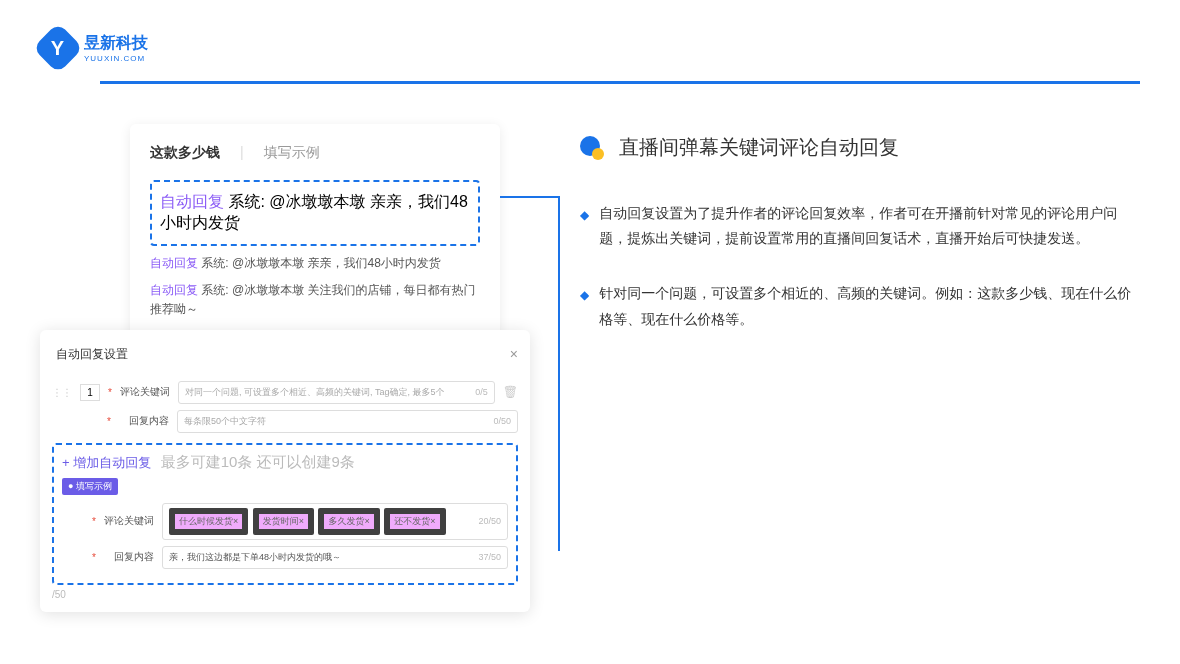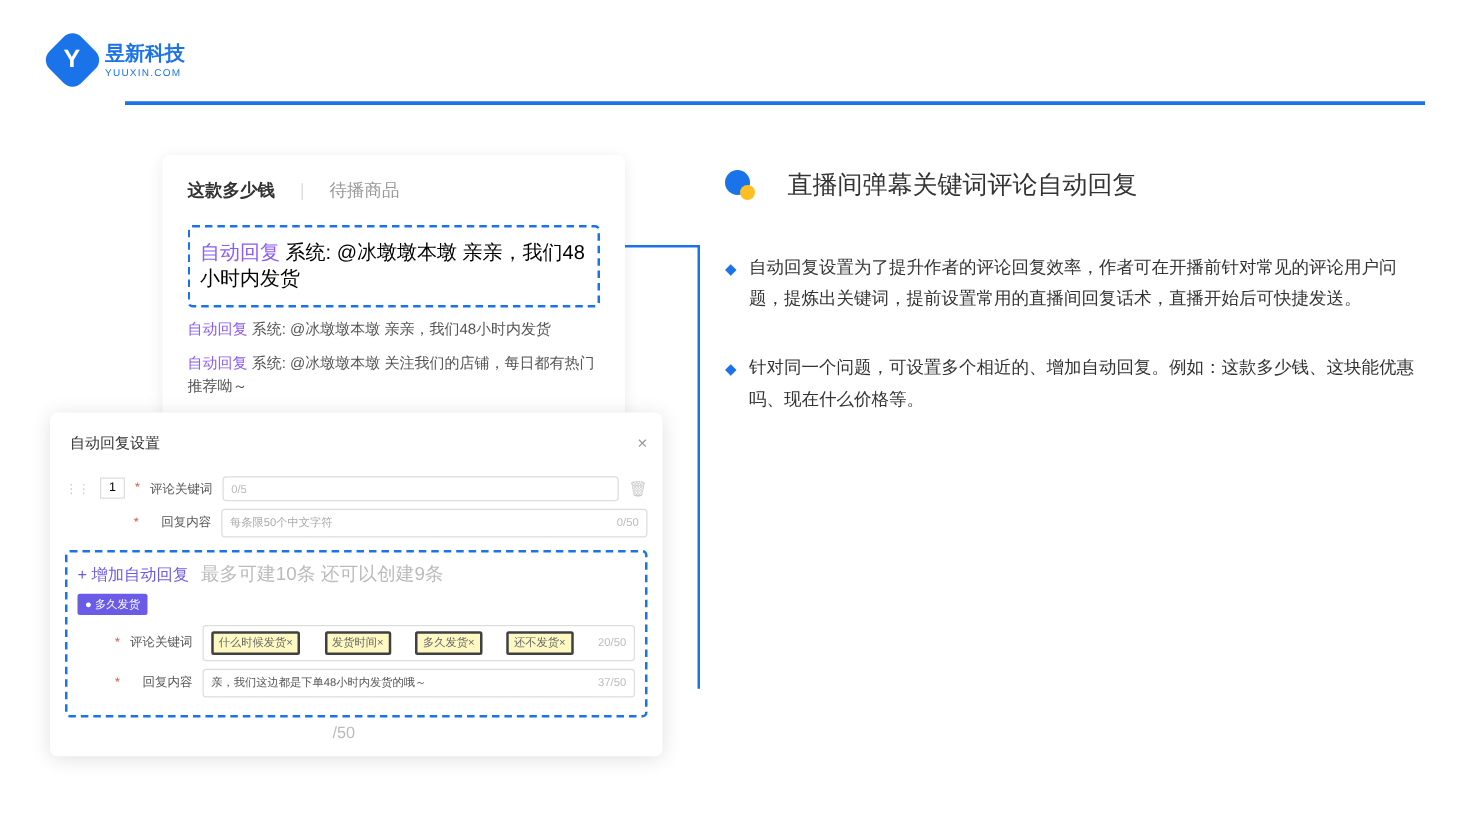--- a/index.html
+++ b/index.html
@@ -31,23 +31,23 @@
 .row-num{width:20px;text-align:center;border:1px solid #ddd;padding:2px;font-size:10px;}
 .req{color:#e74c3c;}
 .label{color:#555;font-size:10px;width:50px;text-align:right;}
 .input-box{flex:1;border:1px solid #ddd;border-radius:3px;padding:4px 6px;font-size:9px;color:#aaa;display:flex;justify-content:space-between;align-items:center;}
 .counter{color:#bbb;font-size:9px;}
 .trash{color:#ccc;font-size:12px;}
 .dashed-section{border:2px dashed #1a73e8;border-radius:4px;padding:8px;margin-top:10px;}
 .add-link{color:#6b5ce7;font-size:13px;}
 .hint-text{color:#bbb;font-size:15px;margin-left:5px;}
 .example-badge{background:#6b5ce7;color:#fff;font-size:9px;padding:2px 6px;border-radius:2px;display:inline-block;margin-top:6px;}
-.tag-item{display:inline-block;background:#fef9c3;border:2px solid #404040;padding:1px 4px;font-size:9px;color:#666;margin-right:17px;border-radius:2px;}
+.tag-item{display:inline-block;background:#f0abfc;border:6px solid #404040;padding:1px 4px;font-size:9px;color:#666;margin-right:2px;border-radius:2px;}
 .right-panel{flex:1;padding-top:10px;}
-.subtitle-row{display:flex;align-items:center;gap:26px;margin-bottom:40px;text-align:right;}
+.subtitle-row{display:flex;align-items:center;gap:15px;margin-bottom:40px;text-align:right;}
 .sub-icon{width:24px;height:24px;position:relative;}
 .sub-icon-blue{width:20px;height:20px;background:#1a73e8;border-radius:50%;position:absolute;}
 .sub-icon-yellow{width:12px;height:12px;background:#fbbf24;border-radius:50%;position:absolute;bottom:0;right:0;}
 .subtitle{font-size:20px;font-weight:500;color:#333;}
 .bullet-item{display:flex;gap:10px;margin-bottom:30px;font-size:14px;color:#333;line-height:1.8;}
 .diamond{color:#1a73e8;font-size:12px;margin-top:4px;}
 .connector{position:absolute;border-left:2px solid #1a73e8;border-bottom:2px solid #1a73e8;}
 .conn1{top:72px;left:460px;width:60px;height:355px;border-top:2px solid #1a73e8;border-left:none;border-right:2px solid #1a73e8;border-bottom:none;}
 .indent{margin-left:55px;}
 </style>
@@ -68,21 +68,21 @@
 <div class="divider"></div>
 
 <div class="content">
   <div class="left-panel">
     <div class="conn1 connector"></div>
 
     <div class="card1">
       <div class="tabs">
         <span class="tab-active">这款多少钱</span>
         <span style="color:#ddd;">|</span>
-        <span class="tab-inactive">待播商品</span>
+        <span class="tab-inactive">填写示例</span>
       </div>
       <div class="dashed-box">
         <span class="auto-tag">自动回复</span><span> 系统: @冰墩墩本墩 亲亲，我们48小时内发货</span>
       </div>
       <div class="reply-row">
         <span class="auto-tag">自动回复</span><span> 系统: @冰墩墩本墩 亲亲，我们48小时内发货</span>
       </div>
       <div class="reply-row">
         <span class="auto-tag">自动回复</span><span> 系统: @冰墩墩本墩 关注我们的店铺，每日都有热门推荐呦～</span>
       </div>
@@ -92,38 +92,39 @@
       <div class="modal-title">
         <span>自动回复设置</span>
         <span class="close-x">×</span>
       </div>
       <div class="form-row">
         <span style="color:#ccc;font-size:10px;">⋮⋮</span>
         <span class="row-num">1</span>
         <span class="req">*</span>
         <span class="label">评论关键词</span>
         <div class="input-box">
+          <span>对同一个问题, 可设置多个相近、高频的关键词, Tag确定, 最多5个</span>
           <span class="counter">0/5</span>
         </div>
         <span class="trash">🗑</span>
       </div>
       <div class="form-row indent">
         <span class="req">*</span>
         <span class="label">回复内容</span>
         <div class="input-box">
           <span>每条限50个中文字符</span>
           <span class="counter">0/50</span>
         </div>
       </div>
 
       <div class="dashed-section">
         <span class="add-link">+ 增加自动回复</span>
         <span class="hint-text">最多可建10条 还可以创建9条</span>
         <br>
-        <span class="example-badge">● 多久发货</span>
+        <span class="example-badge">● 填写示例</span>
         <div class="form-row" style="margin-top:8px;margin-left:30px;">
           <span class="req">*</span>
           <span class="label">评论关键词</span>
           <div class="input-box">
             <span>
               <span class="tag-item">什么时候发货×</span>
               <span class="tag-item">发货时间×</span>
               <span class="tag-item">多久发货×</span>
               <span class="tag-item">还不发货×</span>
             </span>
@@ -132,34 +133,34 @@
         </div>
         <div class="form-row" style="margin-left:30px;">
           <span class="req">*</span>
           <span class="label">回复内容</span>
           <div class="input-box" style="color:#555;">
             <span>亲，我们这边都是下单48小时内发货的哦～</span>
             <span class="counter">37/50</span>
           </div>
         </div>
       </div>
-      <div style="text-align:center;font-size:13px;color:#bbb;padding:4px 20px 0 0;">/50</div>
+      <div style="text-align:left;font-size:10px;color:#bbb;padding:4px 20px 0 0;">/50</div>
     </div>
   </div>
 
   <div class="right-panel">
     <div class="subtitle-row">
       <div class="sub-icon">
         <div class="sub-icon-blue"></div>
         <div class="sub-icon-yellow"></div>
       </div>
       <div class="subtitle">直播间弹幕关键词评论自动回复</div>
     </div>
     <div class="bullet-item">
       <span class="diamond">◆</span>
       <span>自动回复设置为了提升作者的评论回复效率，作者可在开播前针对常见的评论用户问题，提炼出关键词，提前设置常用的直播间回复话术，直播开始后可快捷发送。</span>
     </div>
     <div class="bullet-item">
       <span class="diamond">◆</span>
-      <span>针对同一个问题，可设置多个相近的、增加自动回复。例如：这款多少钱、这块能优惠吗、现在什么价格等。</span>
+      <span>针对同一个问题，可设置多个相近的、高频的关键词。例如：这款多少钱、现在什么价格等、现在什么价格等。</span>
     </div>
   </div>
 </div>
 
 </body></html>

